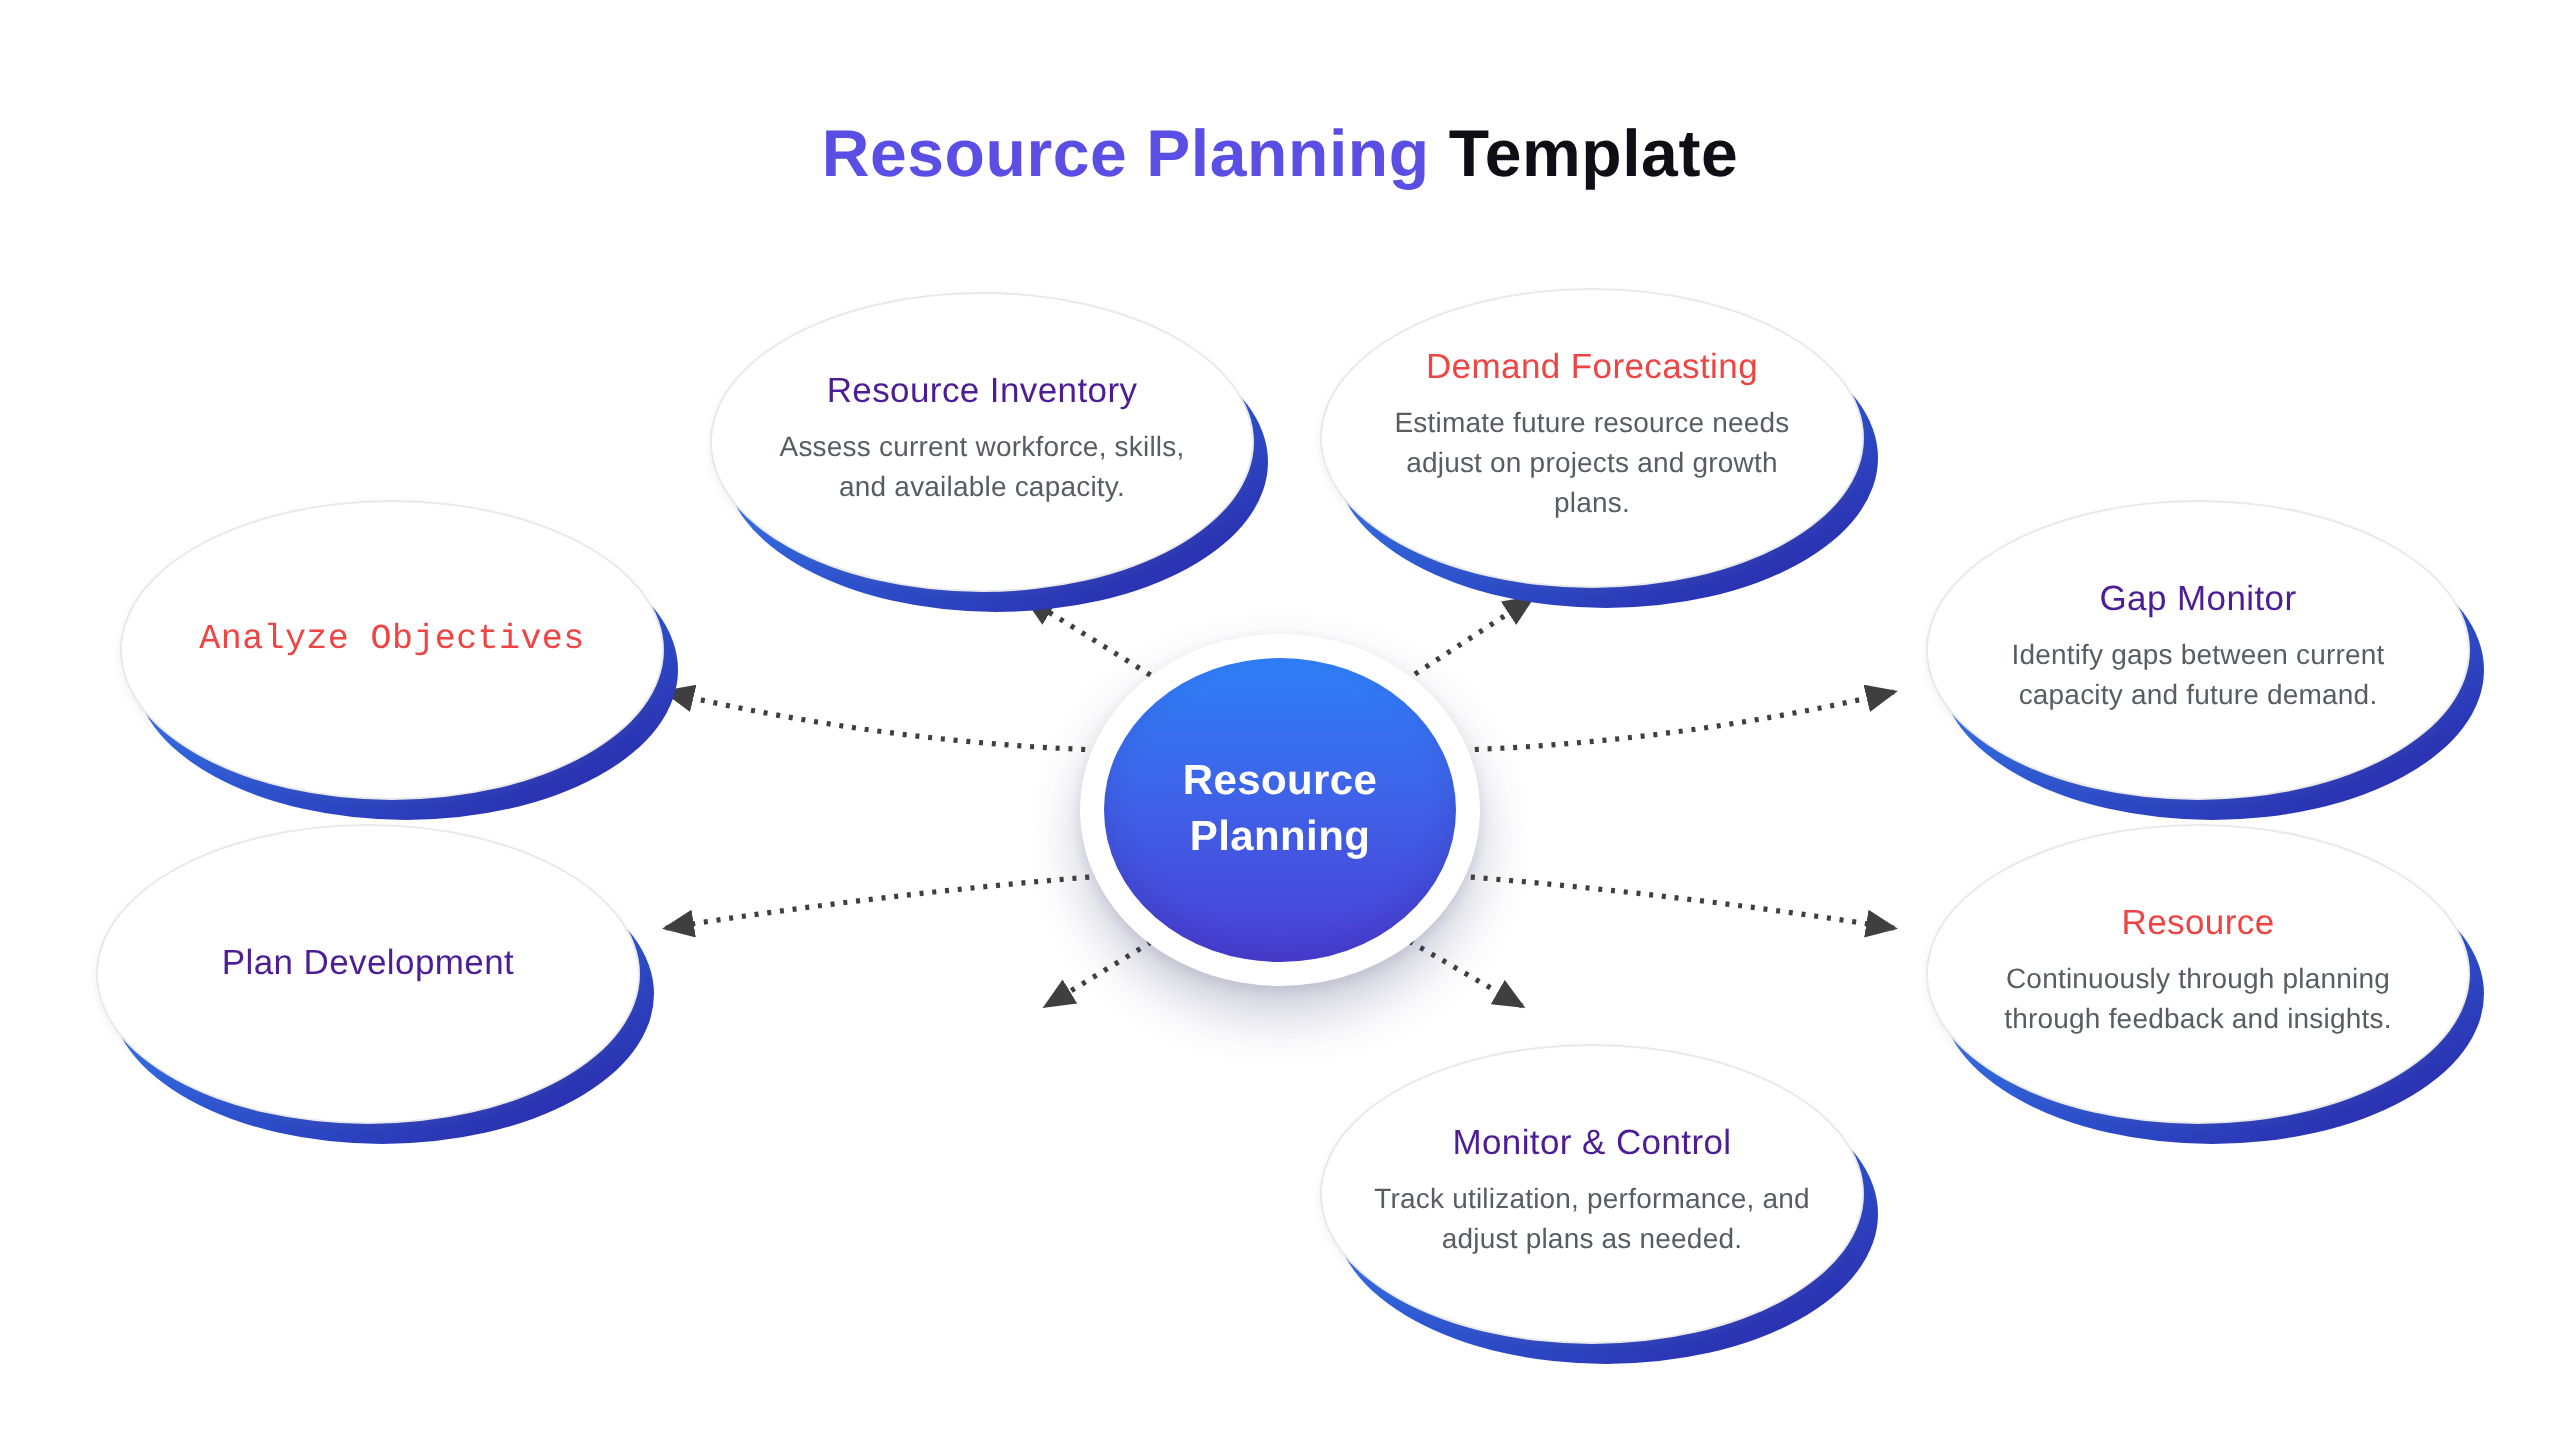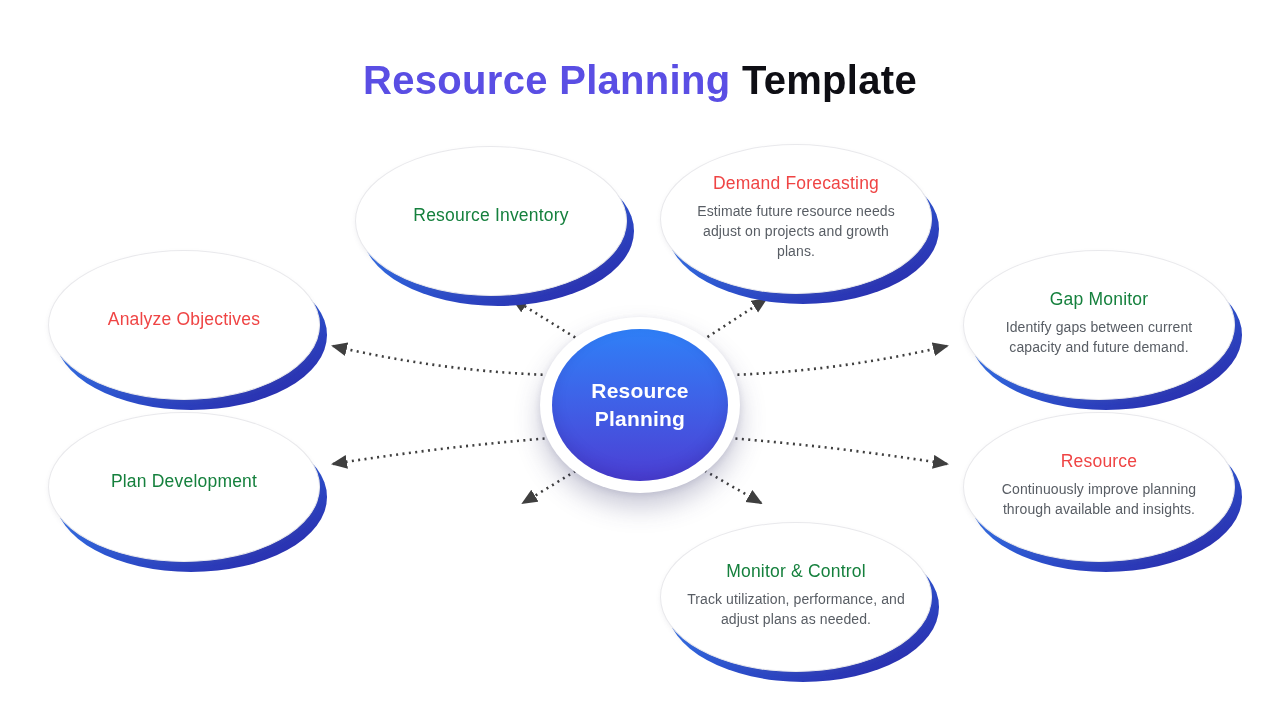--- a/index.html
+++ b/index.html
@@ -10,21 +10,21 @@
     position:relative;
     width:1280px; height:720px;
     background:#ffffff;
     overflow:hidden;
   }
 
   
   .page-title {
     position:absolute; top:58px; left:0; width:100%;
     text-align:center;
-    font-size:40px; font-weight:600; letter-spacing:0.3px;
+    font-size:33px; font-weight:600; letter-spacing:0.3px;
   }
   .page-title .hl { color:#5a4ee4; }
   .page-title .rest { color:#0e0e14; }
 
   
   svg.arrows { position:absolute; left:0; top:0; z-index:1; }
 
   
   .node {
     position:absolute;
@@ -46,31 +46,31 @@
     display:flex; flex-direction:column;
     align-items:center; justify-content:center;
     text-align:center;
     padding:10px 26px 14px;
   }
   .node h3 {
     font-size:17.5px; font-weight:500;
     margin-bottom:7px; letter-spacing:0.2px;
     white-space:nowrap;
   }
-  .node h3.t-blue   { color:#15803d; }
+  .node h3.t-blue   { color:#4c1d95; }
   .node h3.t-purple { color:#ef4444; }
   .node p {
     font-size:14px; line-height:1.45; color:#585d64;
     max-width:222px; letter-spacing:0.1px;
   }
 
   
   #n0 { left:355px; top:146px; }
   #n1 { left:660px; top:144px; }
-  #n2 { left:48px;  top:250px; }
+  #n2 { left:60px;  top:250px;font-family:Liberation Mono, monospace; }
   #n3 { left:963px; top:250px; }
   #n4 { left:48px;  top:412px; }
   #n5 { left:963px; top:412px; }
   #n6 { left:355px; top:522px; }
   #n7 { left:660px; top:522px; }
 
   
   .hub {
     position:absolute; left:540px; top:317px;
     width:200px; height:176px;
@@ -115,20 +115,21 @@
       <path d="M729,438 Q840,447 947,464" marker-end="url(#ah)"></path>
       <path d="M592,461 L523,503" marker-end="url(#ah)"></path>
       <path d="M688,461 L761,503" marker-end="url(#ah)"></path>
     </g>
   </svg>
 
   <div class="node" id="n0">
     <div class="ellipse-back"></div>
     <div class="ellipse-front">
       <h3 class="t-blue">Resource Inventory</h3>
+      <p>Assess current workforce, skills, and available capacity.</p>
     </div>
   </div>
 
   <div class="node" id="n1">
     <div class="ellipse-back"></div>
     <div class="ellipse-front">
       <h3 class="t-purple">Demand Forecasting</h3>
       <p>Estimate future resource needs adjust on projects and growth plans.</p>
     </div>
   </div>
@@ -152,21 +153,21 @@
     <div class="ellipse-back"></div>
     <div class="ellipse-front">
       <h3 class="t-blue">Plan Development</h3>
     </div>
   </div>
 
   <div class="node" id="n5">
     <div class="ellipse-back"></div>
     <div class="ellipse-front">
       <h3 class="t-purple">Resource</h3>
-      <p>Continuously improve planning through available and insights.</p>
+      <p>Continuously through planning through feedback and insights.</p>
     </div>
   </div>
 
 
   <div class="node" id="n7">
     <div class="ellipse-back"></div>
     <div class="ellipse-front">
       <h3 class="t-blue">Monitor &amp; Control</h3>
       <p>Track utilization, performance, and adjust plans as needed.</p>
     </div>

